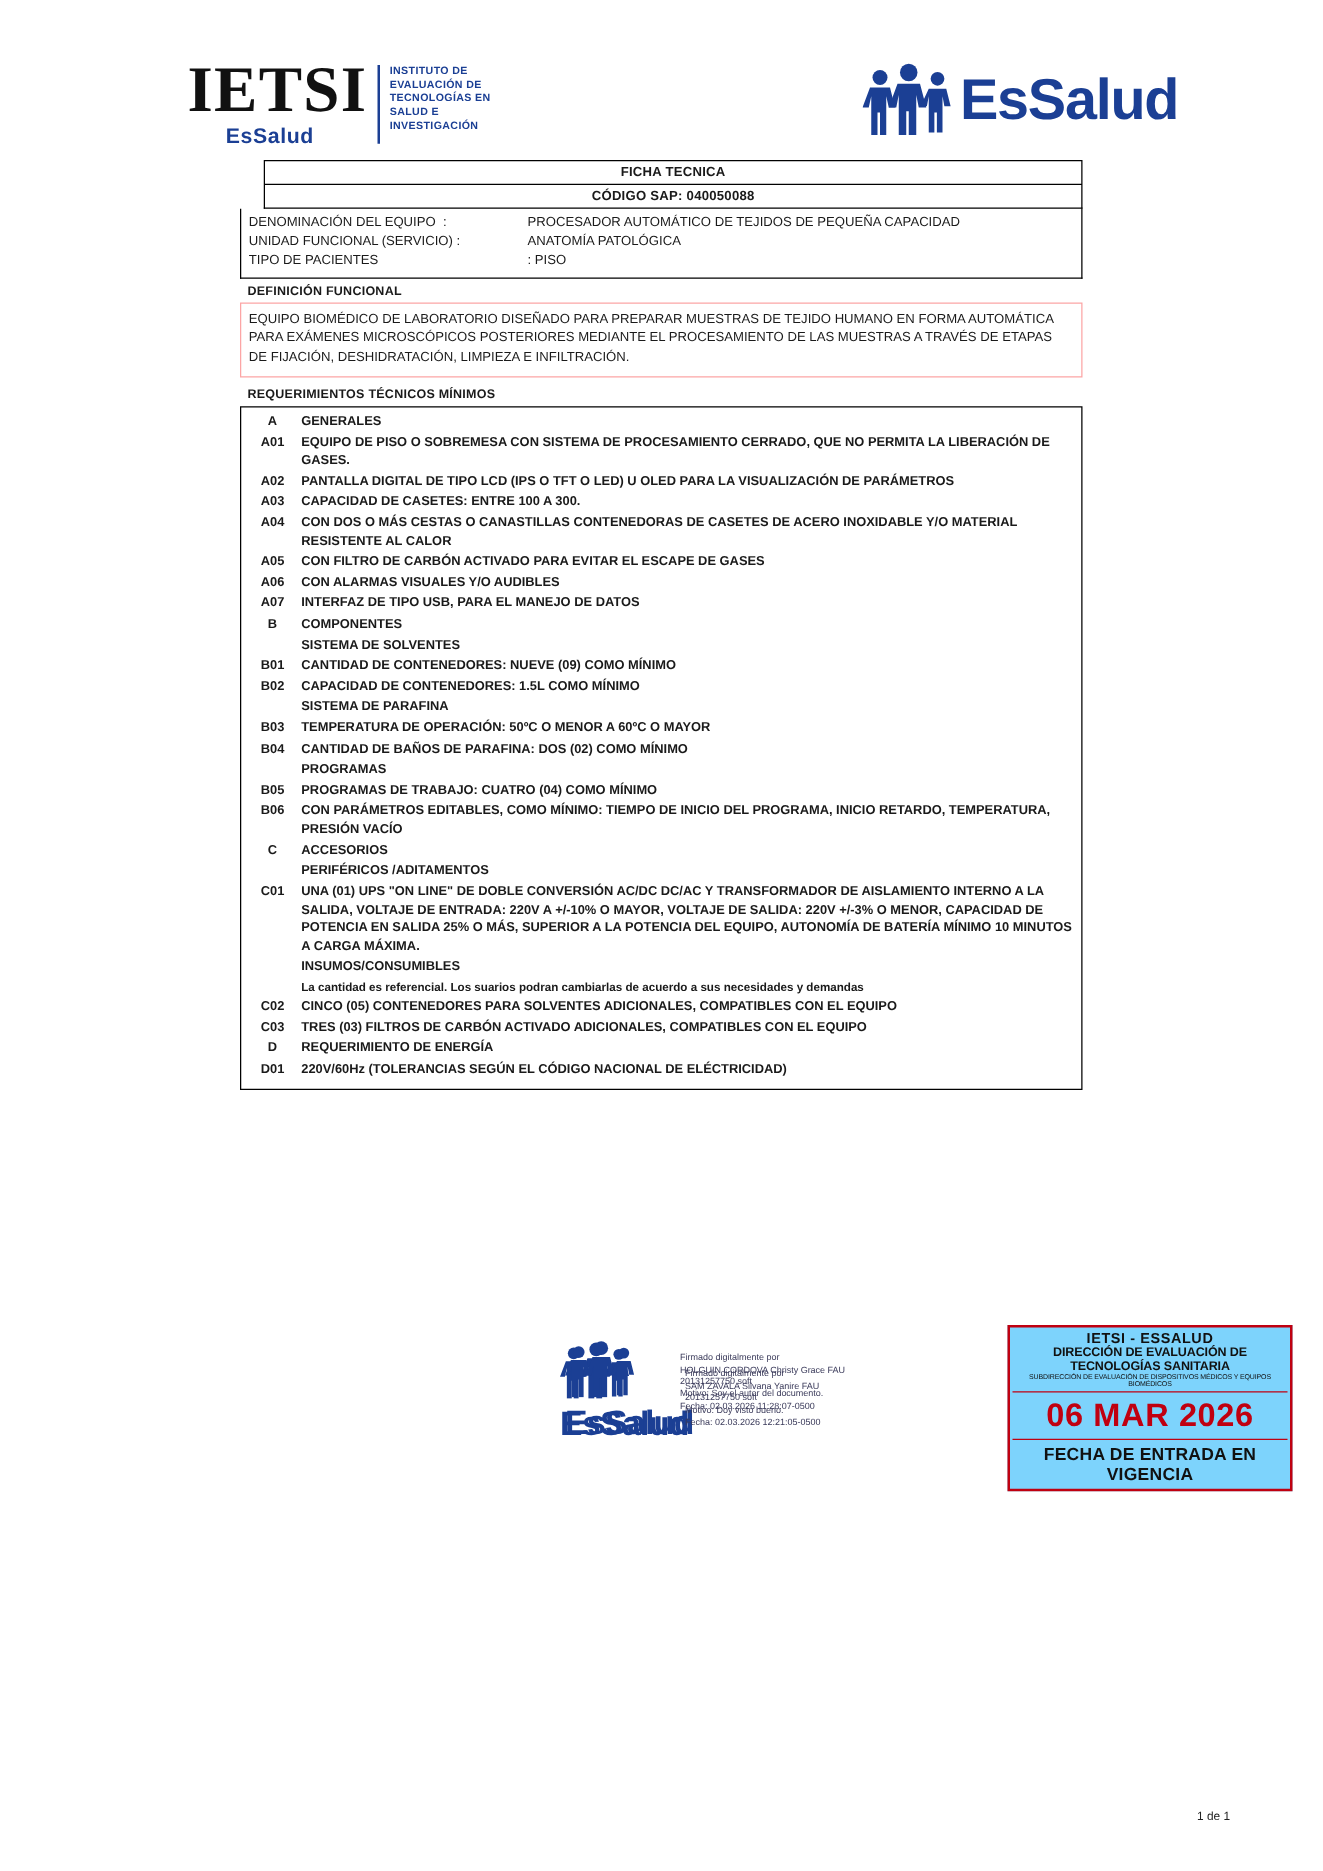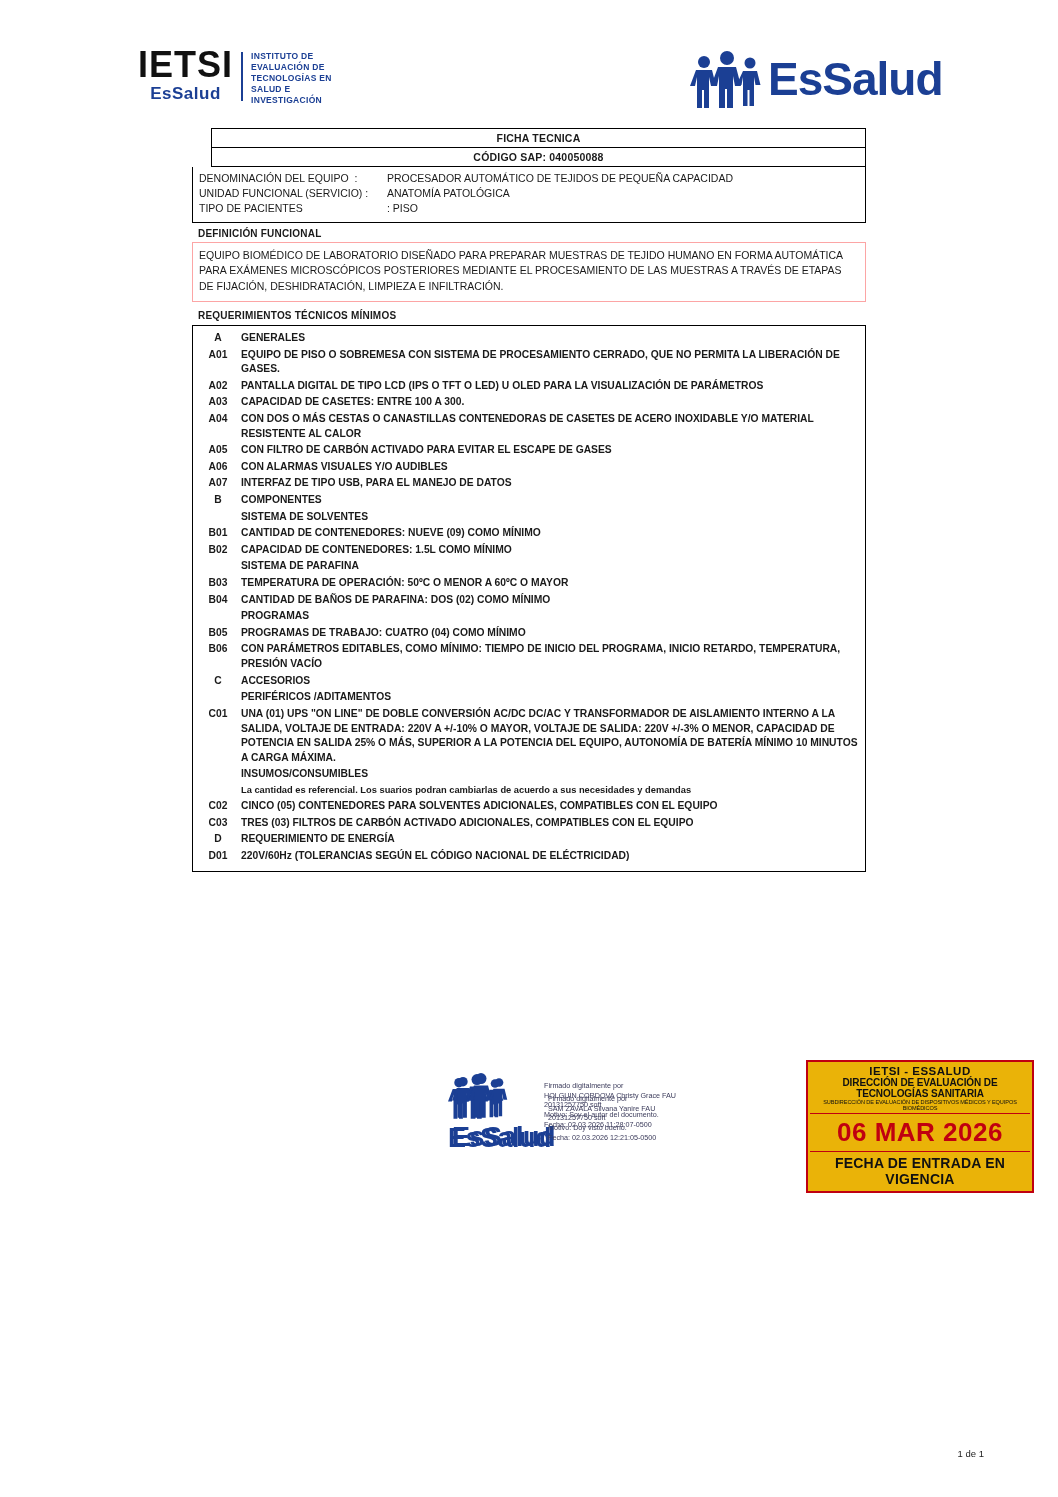--- a/index.html
+++ b/index.html
@@ -35,26 +35,27 @@
     left: 138px;
     top: 8px;
     display: flex;
     align-items: flex-start;
   }
   .ietsi-left {
     text-align: center;
     padding-right: 8px;
   }
   .ietsi-word {
-    font-family: Liberation Sans, sans-serif;
-    font-weight: bold;
-    font-size: 36px;
+    font-family: Liberation Serif, serif;
+    font-weight: bold;
+    font-size: 52px;
     letter-spacing: 1px;
     line-height: 0.95;
     color: #111;
+    margin-left: 12px;
   }
   .ietsi-sub {
     font-family: "Liberation Sans", sans-serif;
     font-weight: bold;
     font-size: 17px;
     color: #1b3f94;
     letter-spacing: 0.5px;
     margin-top: 2px;
   }
   .ietsi-divider {
@@ -113,21 +114,21 @@
   .band + .band { border-top: none; }
 
   .idblock {
     border: 1px solid #000;
     border-top: none;
     padding: 4px 6px 5px 6px;
     line-height: 1.45;
     font-size: 10.5px;
   }
   .idrow { display: flex; white-space: pre; }
-  .idlabel { width: 188px; display: inline-block; }
+  .idlabel { width: 223px; display: inline-block; }
 
   .sectitle {
     font-weight: bold;
     font-size: 10px;
     padding: 5px 0 3px 6px;
     letter-spacing: 0.2px;
   }
   .defbox {
     border: 1px solid #fca5a5;
     padding: 5px 6px 6px 6px;
@@ -195,21 +196,21 @@
     max-width: 170px;
   }
 
   
   .stamp {
     position: absolute;
     left: 806px;
     top: 1060px;
     width: 228px;
     border: 2px solid #c00010;
-    background: #eab308;
+    background: #7dd3fc;
     text-align: center;
     padding: 3px 2px 4px 2px;
     box-sizing: border-box;
   }
   .stamp-l1 {
     font-weight: bold;
     font-size: 11.5px;
     color: #111;
     letter-spacing: 0.5px;
   }

